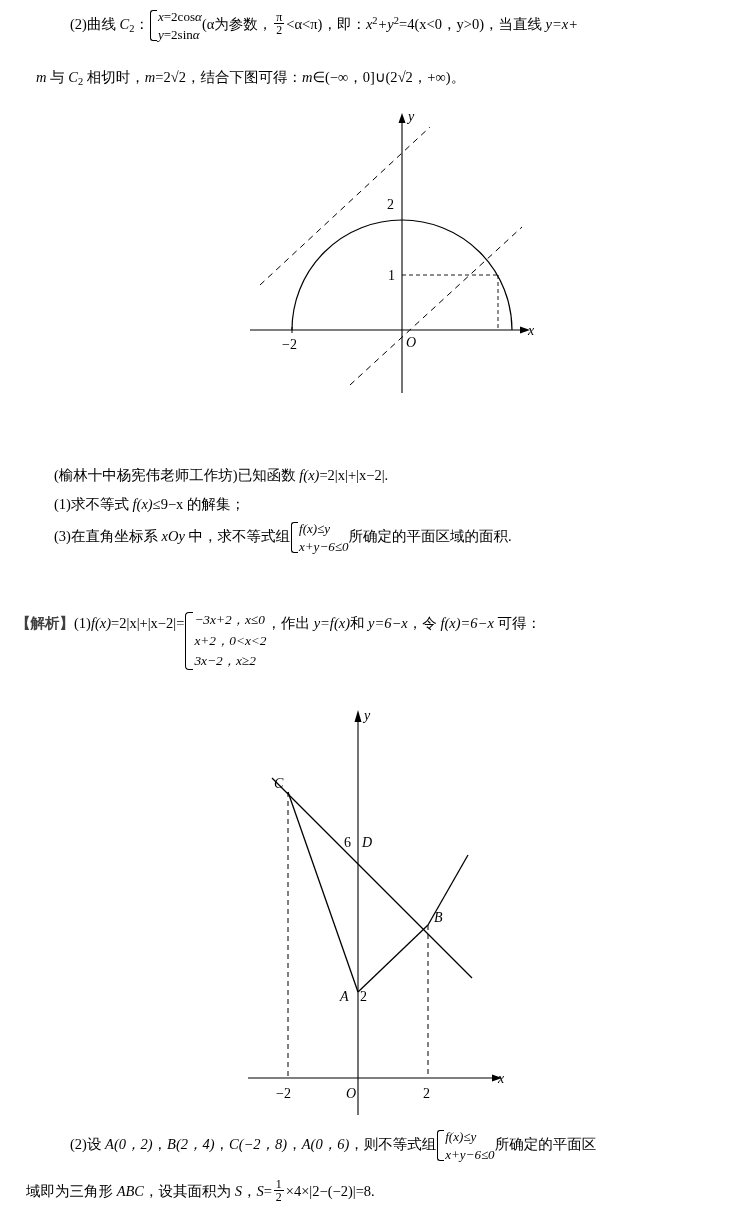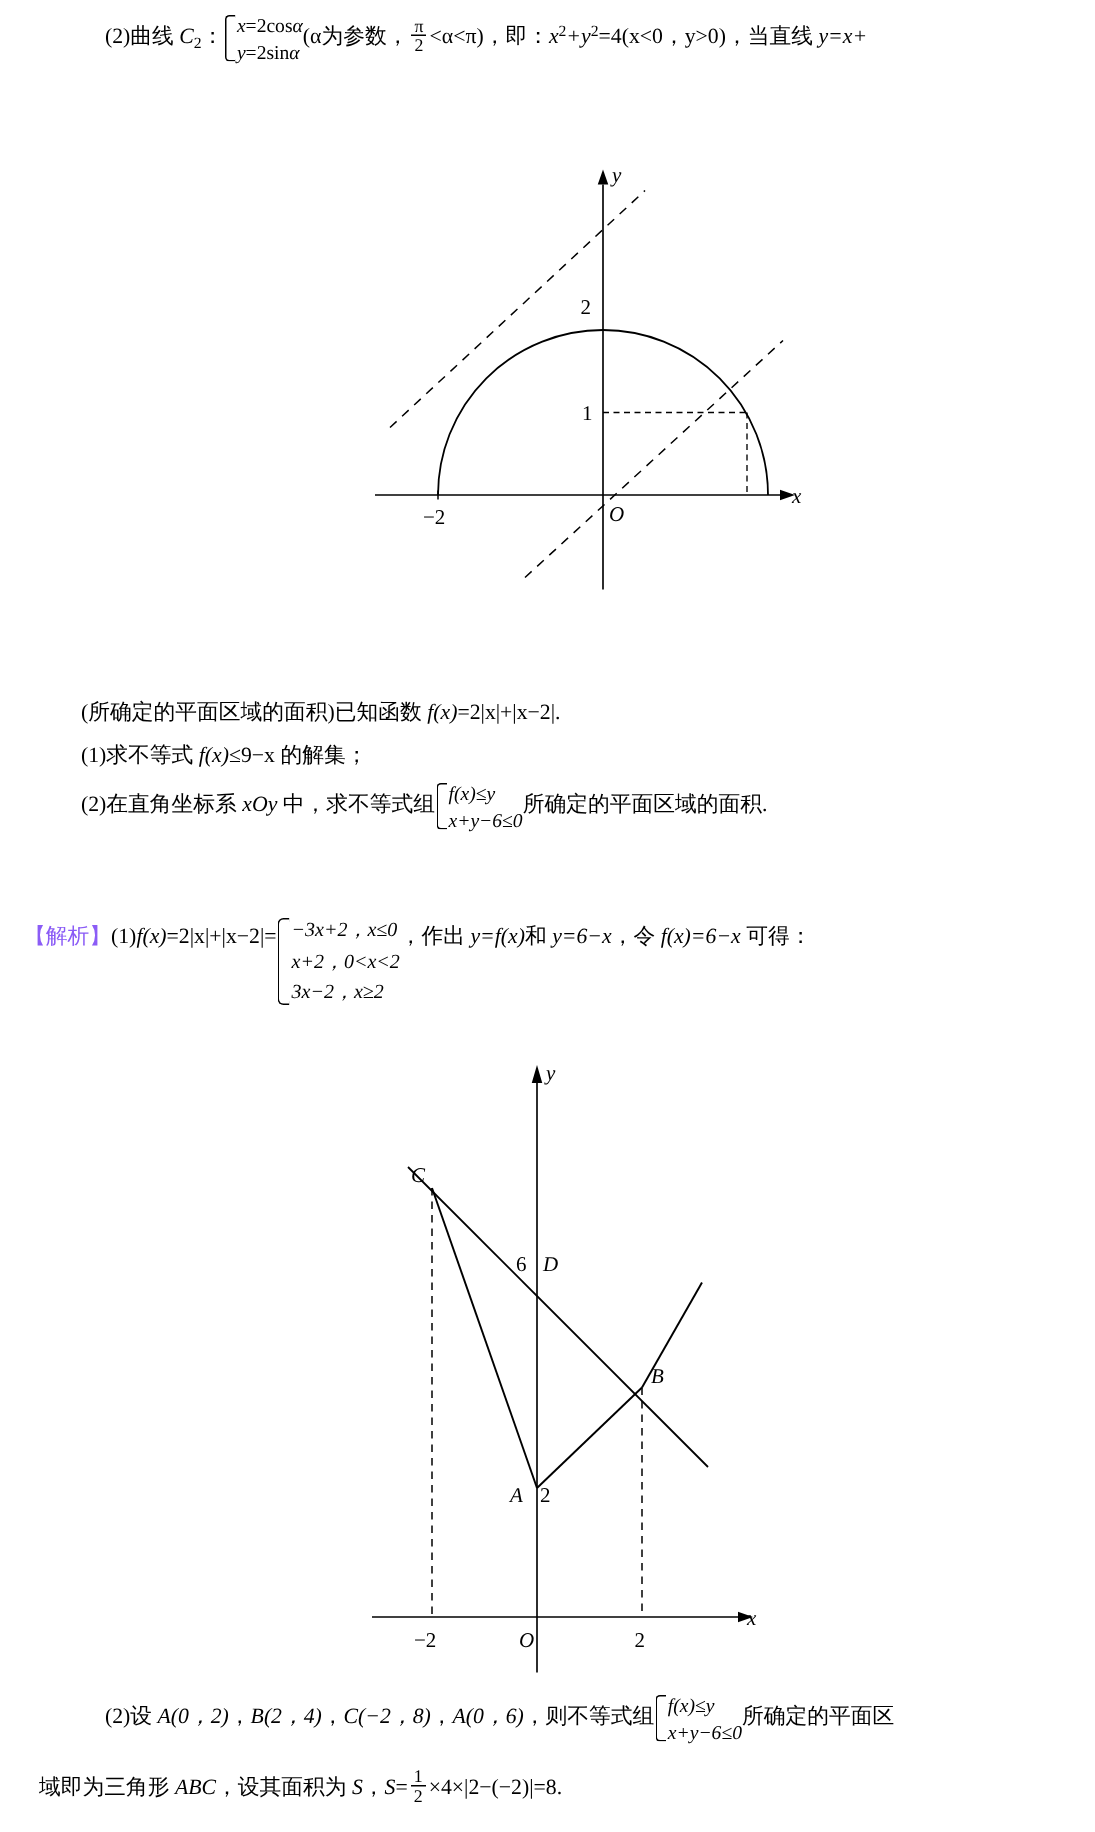--- a/index.html
+++ b/index.html
@@ -64,35 +64,38 @@
   .brace3:before{
     content:"";
     position:absolute;
     left:1px;top:2px;bottom:2px;
     width:7px;
     border-left:1.2px solid #000;
     border-top:1.2px solid #000;
     border-bottom:1.2px solid #000;
     border-radius:4px 0 0 4px;
   }
-  .jiexi{color:#8b5cf6;font-weight:normal;}
+  .jiexi{color:#404040;font-weight:bold;}
   svg{display:block;}
   .fig{position:absolute;}
   .lbl{font-family:"Liberation Serif", serif;font-size:14px;}
   .lbl-i{font-family:"Liberation Serif", serif;font-size:14px;font-style:italic;}
 </style>
 </head>
 <body>
 
 <div class="page">
 
   <div class="para" style="left:70px; top:8px; width:650px;">
     <span>(2)曲线 </span><i class="v">C</i><span class="sub">2</span><span>：</span><span class="brace"><span><i class="v">x</i><span>=2cos</span><i class="v">α</i></span><br><span><i class="v">y</i><span>=2sin</span><i class="v">α</i></span></span><span>(α为参数，</span><span class="frac"><span class="num">π</span><span class="den">2</span></span><span>&lt;α&lt;π)</span><span>，</span><span>即：</span><i class="v">x</i><span class="sup">2</span><i class="v">+y</i><span class="sup">2</span><span>=4(x&lt;0，y&gt;0)</span><span>，</span><span>当直线 </span><i class="v">y</i><i class="v">=x+</i>
   </div>
 
+  <div class="para" style="left:36px; top:64px; width:680px;">
+    <i class="v">m</i><span> 与 </span><i class="v">C</i><span class="sub">2</span><span> 相切时，</span><i class="v">m</i><span>=2</span><span>√2</span><span>，</span><span>结合下图可得：</span><i class="v">m</i><span>∈(−∞，0]∪(2</span><span>√2</span><span>，+∞)。</span>
+  </div>
 
   <div class="fig" style="left:230px; top:105px;">
     <svg width="330" height="290" viewBox="0 0 330 290">
 
       <line x1="20" y1="225" x2="292" y2="225" stroke="#000" stroke-width="1.1"></line>
       <polygon points="300,225 290,221.5 290,228.5" fill="#000"></polygon>
 
       <line x1="172" y1="288" x2="172" y2="18" stroke="#000" stroke-width="1.1"></line>
       <polygon points="172,8 168.5,18 175.5,18" fill="#000"></polygon>
 
@@ -111,29 +114,29 @@
       <text x="178" y="16" class="lbl-i">y</text>
       <text x="176" y="242" class="lbl-i">O</text>
       <text x="52" y="244" class="lbl">−2</text>
       <text x="157" y="104" class="lbl">2</text>
       <text x="158" y="175" class="lbl">1</text>
     </svg>
   </div>
 
 
   <div class="para" style="left:54px; top:462px; width:680px;">
-    <span>(所确定的平面区域的面积)已知函数 </span><i class="v">f(x)</i><span>=2|x|+|x−2|.</span>
+    <span>(榆林十中杨宪伟老师工作坊)已知函数 </span><i class="v">f(x)</i><span>=2|x|+|x−2|.</span>
   </div>
 
   <div class="para" style="left:54px; top:491px; width:680px;">
     <span>(1)求不等式 </span><i class="v">f(x)</i><span>≤9−x 的解集；</span>
   </div>
 
   <div class="para" style="left:54px; top:520px; width:680px;">
-    <span>(2)在直角坐标系 </span><i class="v">xOy</i><span> 中，求不等式组</span><span class="brace"><i class="v">f(x)≤y</i><br><i class="v">x+y−6≤0</i></span><span>所确定的平面区域的面积.</span>
+    <span>(3)在直角坐标系 </span><i class="v">xOy</i><span> 中，求不等式组</span><span class="brace"><i class="v">f(x)≤y</i><br><i class="v">x+y−6≤0</i></span><span>所确定的平面区域的面积.</span>
   </div>
 
   <div class="para" style="left:16px; top:578px; width:700px;">
     <span class="jiexi">【解析】</span><span>(1)</span><i class="v">f(x)</i><span>=2|x|+|x−2|=</span><span class="brace3"><i class="v">−3x+2，x≤0</i><br><i class="v">x+2，0&lt;x&lt;2</i><br><i class="v">3x−2，x≥2</i></span><span>，作出 </span><i class="v">y=f(x)</i><span>和 </span><i class="v">y=6−x</i><span>，令 </span><i class="v">f(x)=6−x</i><span> 可得：</span>
   </div>
 
 
   <div class="fig" style="left:230px; top:700px;">
     <svg width="320" height="420" viewBox="0 0 320 420">
 

